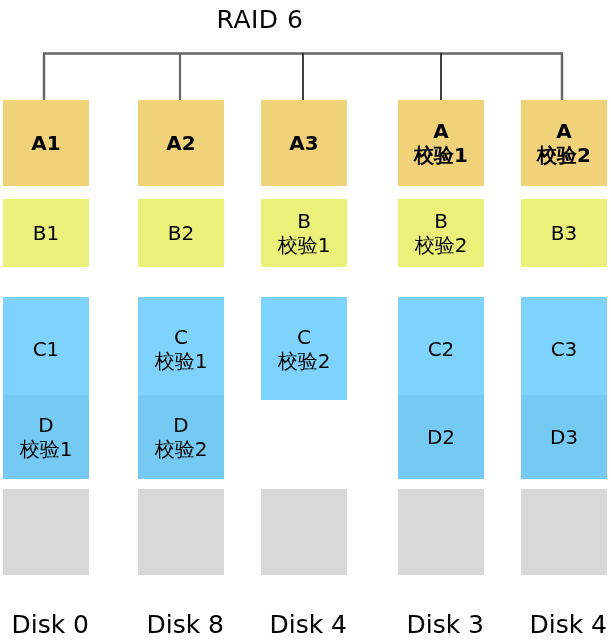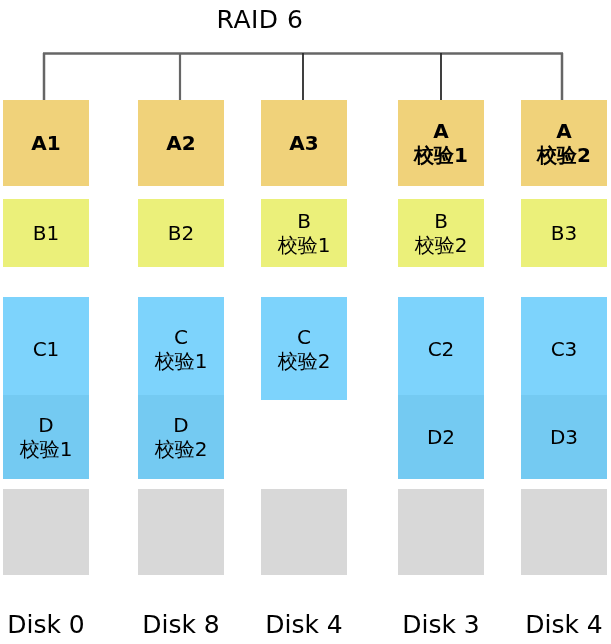--- a/index.html
+++ b/index.html
@@ -72,21 +72,21 @@
   .r2 { top: 297px; height: 103px; background: #7dd3fc; }
   .r3 { top: 395px; height: 84px; background: #74CAF2; }
   .r4 { top: 489px; height: 86px; background: #D8D8D8; }
 
   
   .disk-label {
     position: absolute;
     top: 609px;
     left: 0;
     width: 86px;
-    text-align: center;
+    text-align: right;
     font-size: 25px;
     line-height: 32px;
     color: #000000;
     white-space: nowrap;
   }
 </style>
 </head>
 <body>
 
 <div id="diagram">

